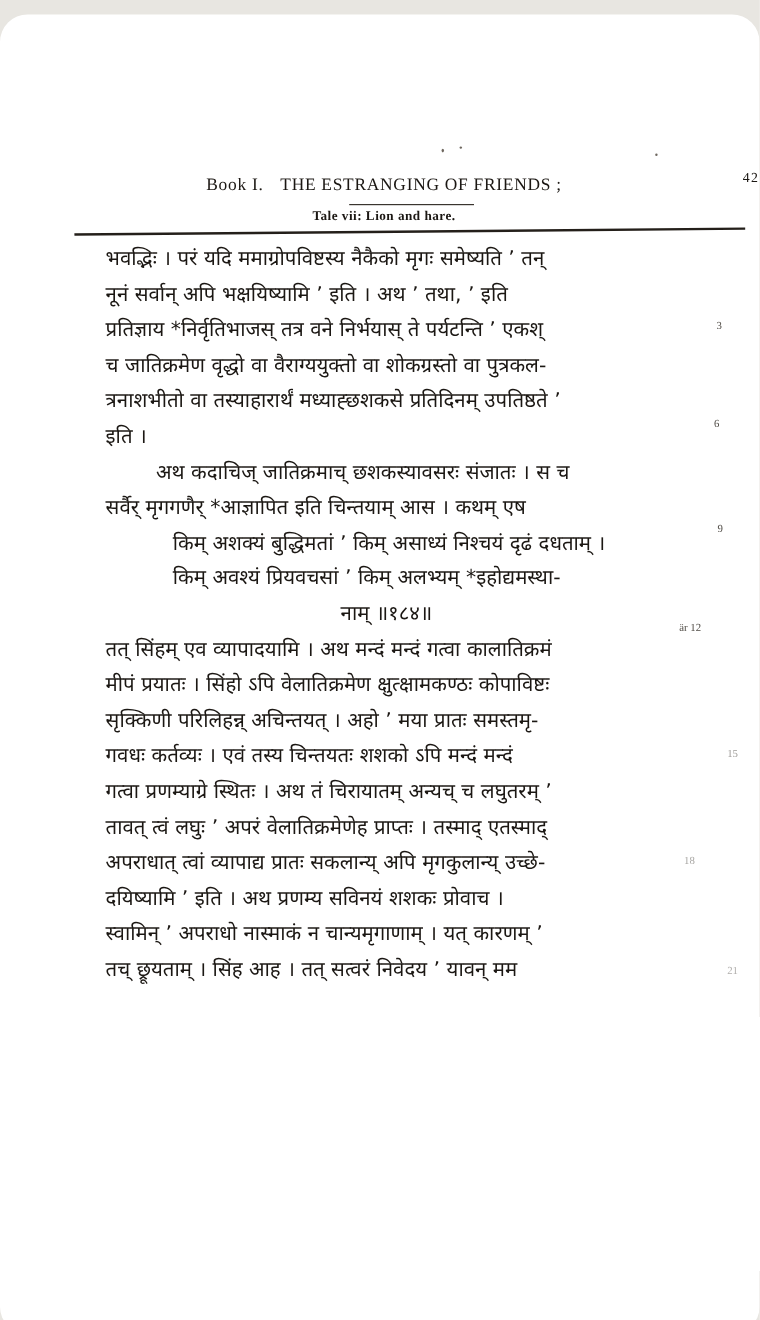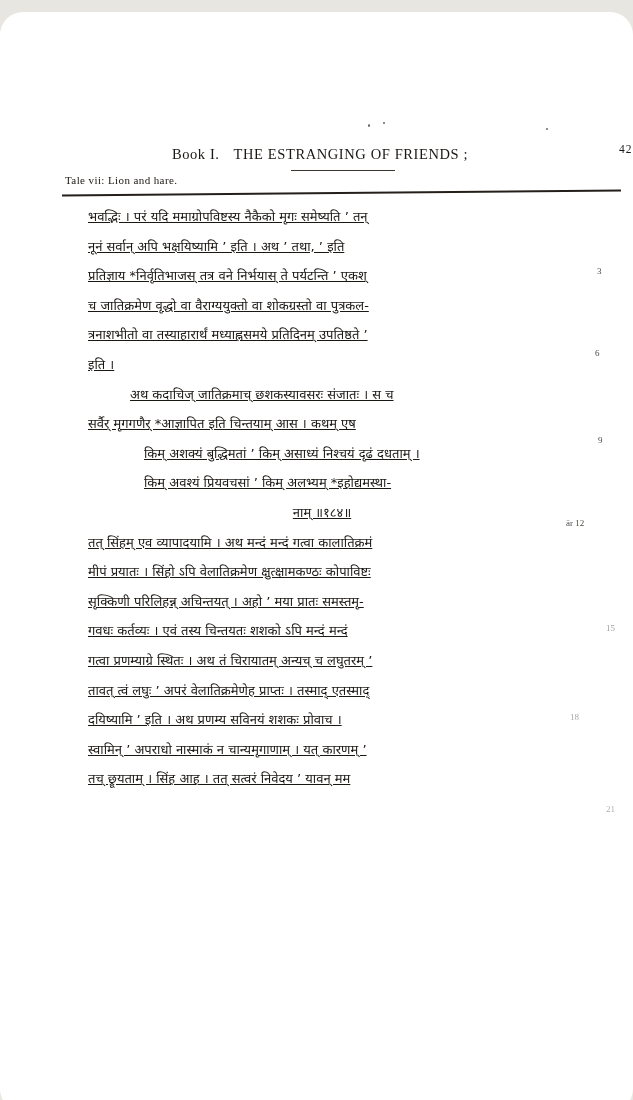--- a/index.html
+++ b/index.html
@@ -24,37 +24,37 @@
   .pageno{
     position:absolute;top:131px;left:619px;
     font-size:11.5px;letter-spacing:1px;
   }
   .rule-short{
     position:absolute;top:158px;left:291px;width:104px;height:1px;
     background:#3a352f;
   }
   .subtitle{
     position:absolute;top:162px;left:65px;width:510px;
-    font-size:11px;font-weight:normal;letter-spacing:0.4px;
+    text-align:center;
+    font-size:11px;font-weight:bold;letter-spacing:0.4px;
   }
   .rule-long{
     position:absolute;top:180px;left:62px;width:559px;height:2px;
     background:#241f1a;
     transform:rotate(-0.5deg);
   }
   
   .textblock{
     position:absolute;top:190px;left:88px;width:470px;
   }
   .line{
     height:29.6px;line-height:29.6px;
-    font-size:13px;
+    font-size:17px;
     font-family:"DejaVu Sans", sans-serif;
     white-space:nowrap;
-    text-decoration:underline;
   }
   .line.ind1{padding-left:42px;}
   .line.ind2{padding-left:56px;}
   .line.vend{text-align:center;padding-right:2px;}
   
   .mnote{
     position:absolute;
     font-family:"Liberation Serif", serif;
     font-size:9px;color:#4e4a44;
     white-space:nowrap;
@@ -83,33 +83,34 @@
   <div class="pageno">42</div>
   <div class="rule-short"></div>
   <div class="subtitle">Tale vii: Lion and hare.</div>
   <div class="rule-long"></div>
 
   <div class="textblock">
     <div class="line"><span>भवद्भिः । परं यदि ममाग्रोपविष्टस्य नैकैको मृगः समेष्यति ’ तन्</span></div>
     <div class="line"><span>नूनं सर्वान् अपि भक्षयिष्यामि ’ इति । अथ ’ तथा, ’ इति</span></div>
     <div class="line"><span>प्रतिज्ञाय *निर्वृतिभाजस् तत्र वने निर्भयास् ते पर्यटन्ति ’ एकश्</span></div>
     <div class="line"><span>च जातिक्रमेण वृद्धो वा वैराग्ययुक्तो वा शोकग्रस्तो वा पुत्रकल-</span></div>
-    <div class="line"><span>त्रनाशभीतो वा तस्याहारार्थं मध्याह्नसमये प्रतिदिनम् उपतिष्ठते ’</span></div>
+    <div class="line"><span>त्रनाशभीतो वा तस्याहारार्थं मध्याह्छशकसे प्रतिदिनम् उपतिष्ठते ’</span></div>
     <div class="line"><span>इति ।</span></div>
     <div class="line ind1"><span>अथ कदाचिज् जातिक्रमाच् छशकस्यावसरः संजातः । स च</span></div>
     <div class="line"><span>सर्वैर् मृगगणैर् *आज्ञापित इति चिन्तयाम् आस । कथम् एष</span></div>
     <div class="line ind2"><span>किम् अशक्यं बुद्धिमतां ’ किम् असाध्यं निश्चयं दृढं दधताम् ।</span></div>
     <div class="line ind2"><span>किम् अवश्यं प्रियवचसां ’ किम् अलभ्यम् *इहोद्यमस्था-</span></div>
     <div class="line vend"><span>नाम् ॥१८४॥</span></div>
     <div class="line"><span>तत् सिंहम् एव व्यापादयामि । अथ मन्दं मन्दं गत्वा कालातिक्रमं</span></div>
     <div class="line"><span>मीपं प्रयातः । सिंहो ऽपि वेलातिक्रमेण क्षुत्क्षामकण्ठः कोपाविष्टः</span></div>
     <div class="line"><span>सृक्किणी परिलिहन्न् अचिन्तयत् । अहो ’ मया प्रातः समस्तमृ-</span></div>
     <div class="line"><span>गवधः कर्तव्यः । एवं तस्य चिन्तयतः शशको ऽपि मन्दं मन्दं</span></div>
     <div class="line"><span>गत्वा प्रणम्याग्रे स्थितः । अथ तं चिरायातम् अन्यच् च लघुतरम् ’</span></div>
     <div class="line"><span>तावत् त्वं लघुः ’ अपरं वेलातिक्रमेणेह प्राप्तः । तस्माद् एतस्माद्</span></div>
+    <div class="line"><span>अपराधात् त्वां व्यापाद्य प्रातः सकलान्य् अपि मृगकुलान्य् उच्छे-</span></div>
     <div class="line"><span>दयिष्यामि ’ इति । अथ प्रणम्य सविनयं शशकः प्रोवाच ।</span></div>
     <div class="line"><span>स्वामिन् ’ अपराधो नास्माकं न चान्यमृगाणाम् । यत् कारणम् ’</span></div>
     <div class="line"><span>तच् छ्रूयताम् । सिंह आह । तत् सत्वरं निवेदय ’ यावन् मम</span></div>
   </div>
 
   <div class="mnote mn-0">3</div>
   <div class="mnote mn-1">6</div>
   <div class="mnote mn-2">9</div>
   <div class="mnote mn-3">är 12</div>
   <div class="mnote mn-4">15</div>

